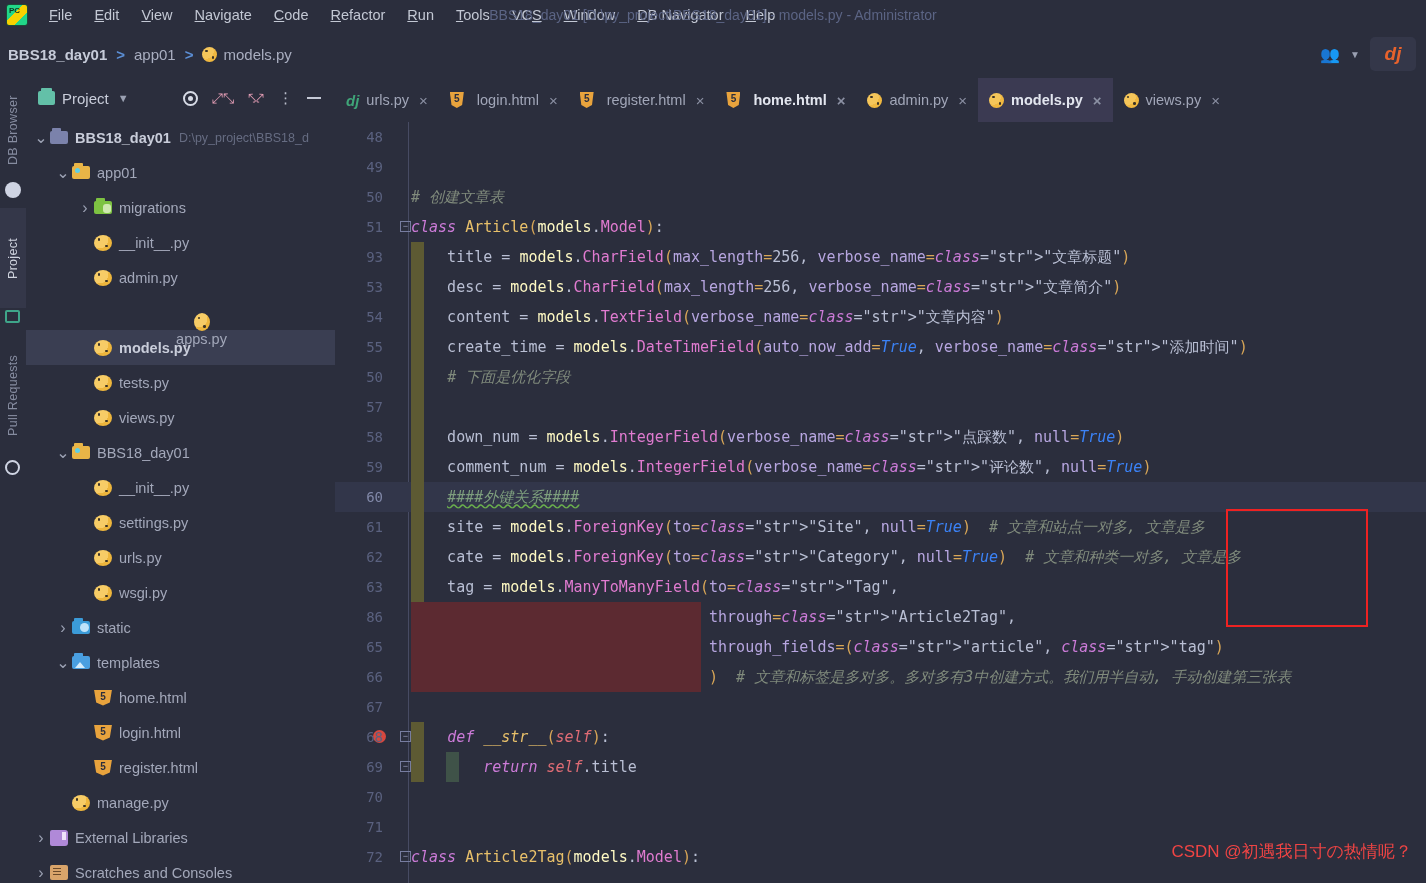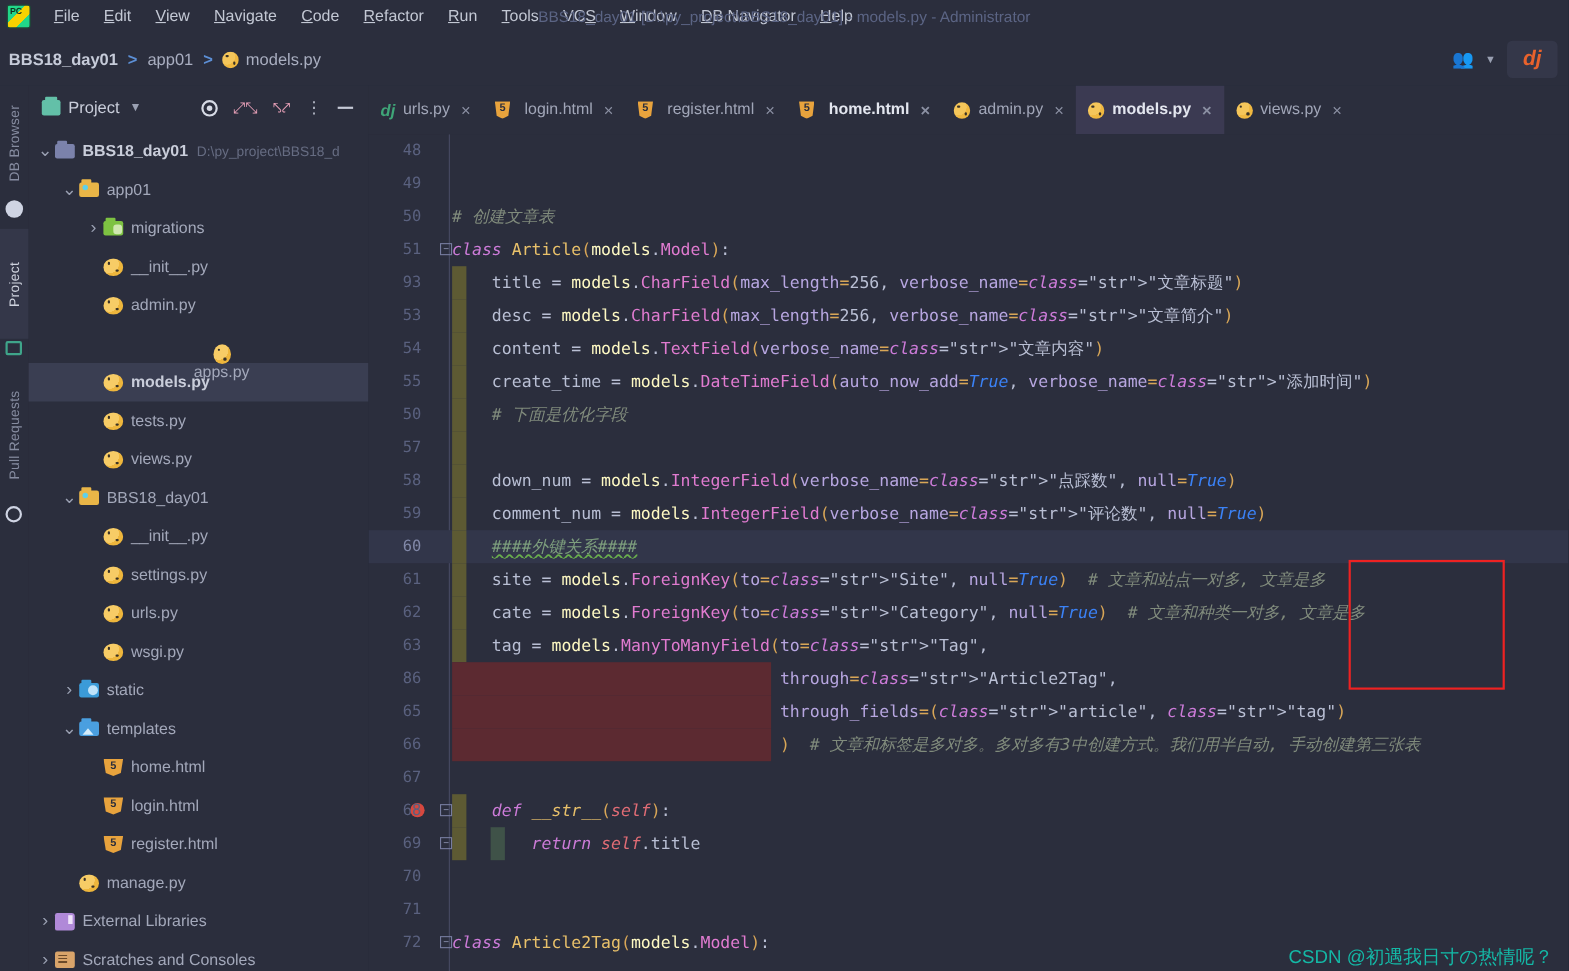--- a/index.html
+++ b/index.html
@@ -222,22 +222,22 @@
   .self{ color:#e06c75; font-style:italic; }
   .true{ color:#3b82f6; font-style:italic; }
   .sq{ text-decoration:underline wavy #6ab04c; text-decoration-skip-ink:none; }
 
   
   .redbox{
     position:absolute; left:891px; top:387px; width:142px; height:118px;
     border:2px solid #ee2222; pointer-events:none;
   }
   .watermark{
-    position:absolute; right:14px; bottom:2px;
-    color:#14b8a6; font-size:17px; white-space:nowrap;
+    position:absolute; right:14px; bottom:20px;
+    color:#ef4444; font-size:17px; white-space:nowrap;
   }
 </style>
 </head>
 <body>
 
 <div id="app">
 
   <div class="menubar">
     <div class="pc-logo"></div>
     <div class="menu-item"><span class="mn">F</span><span>ile</span></div>

